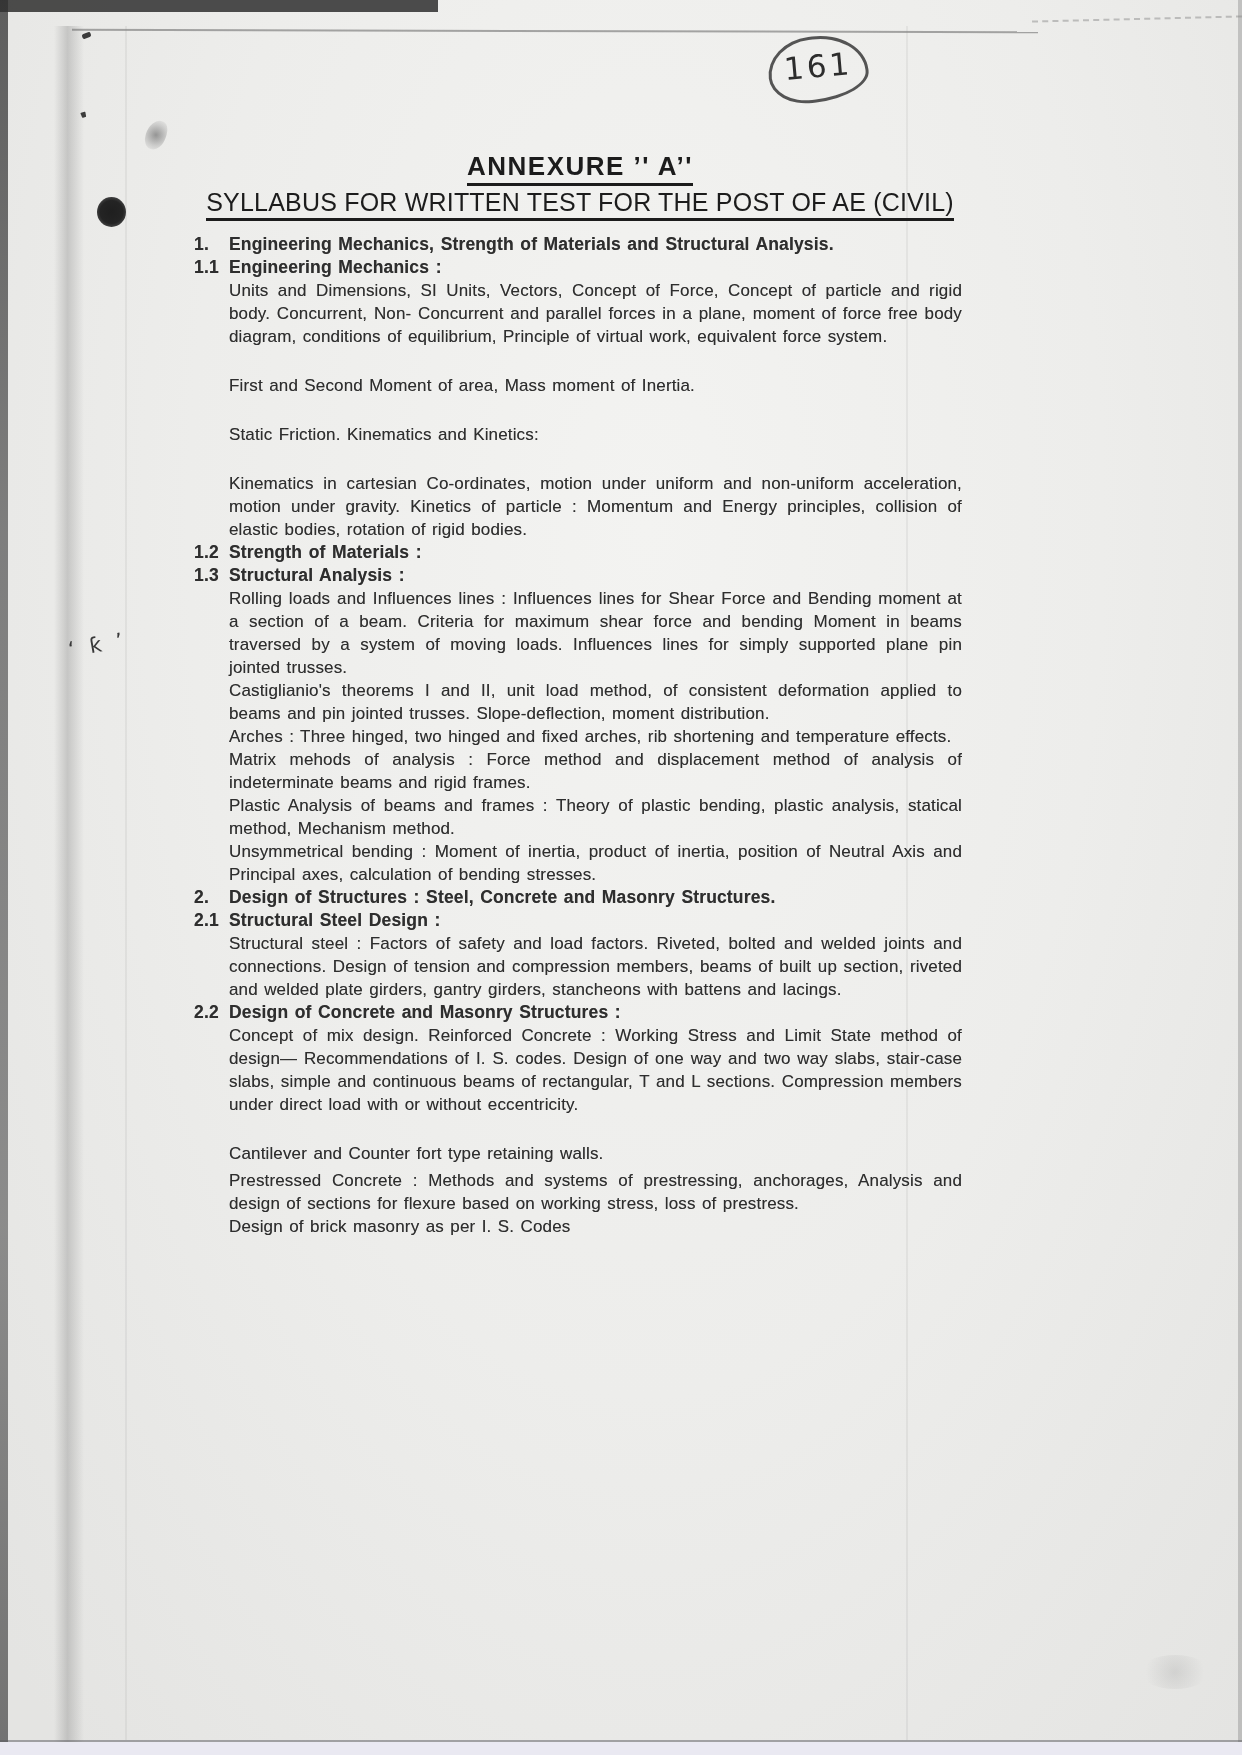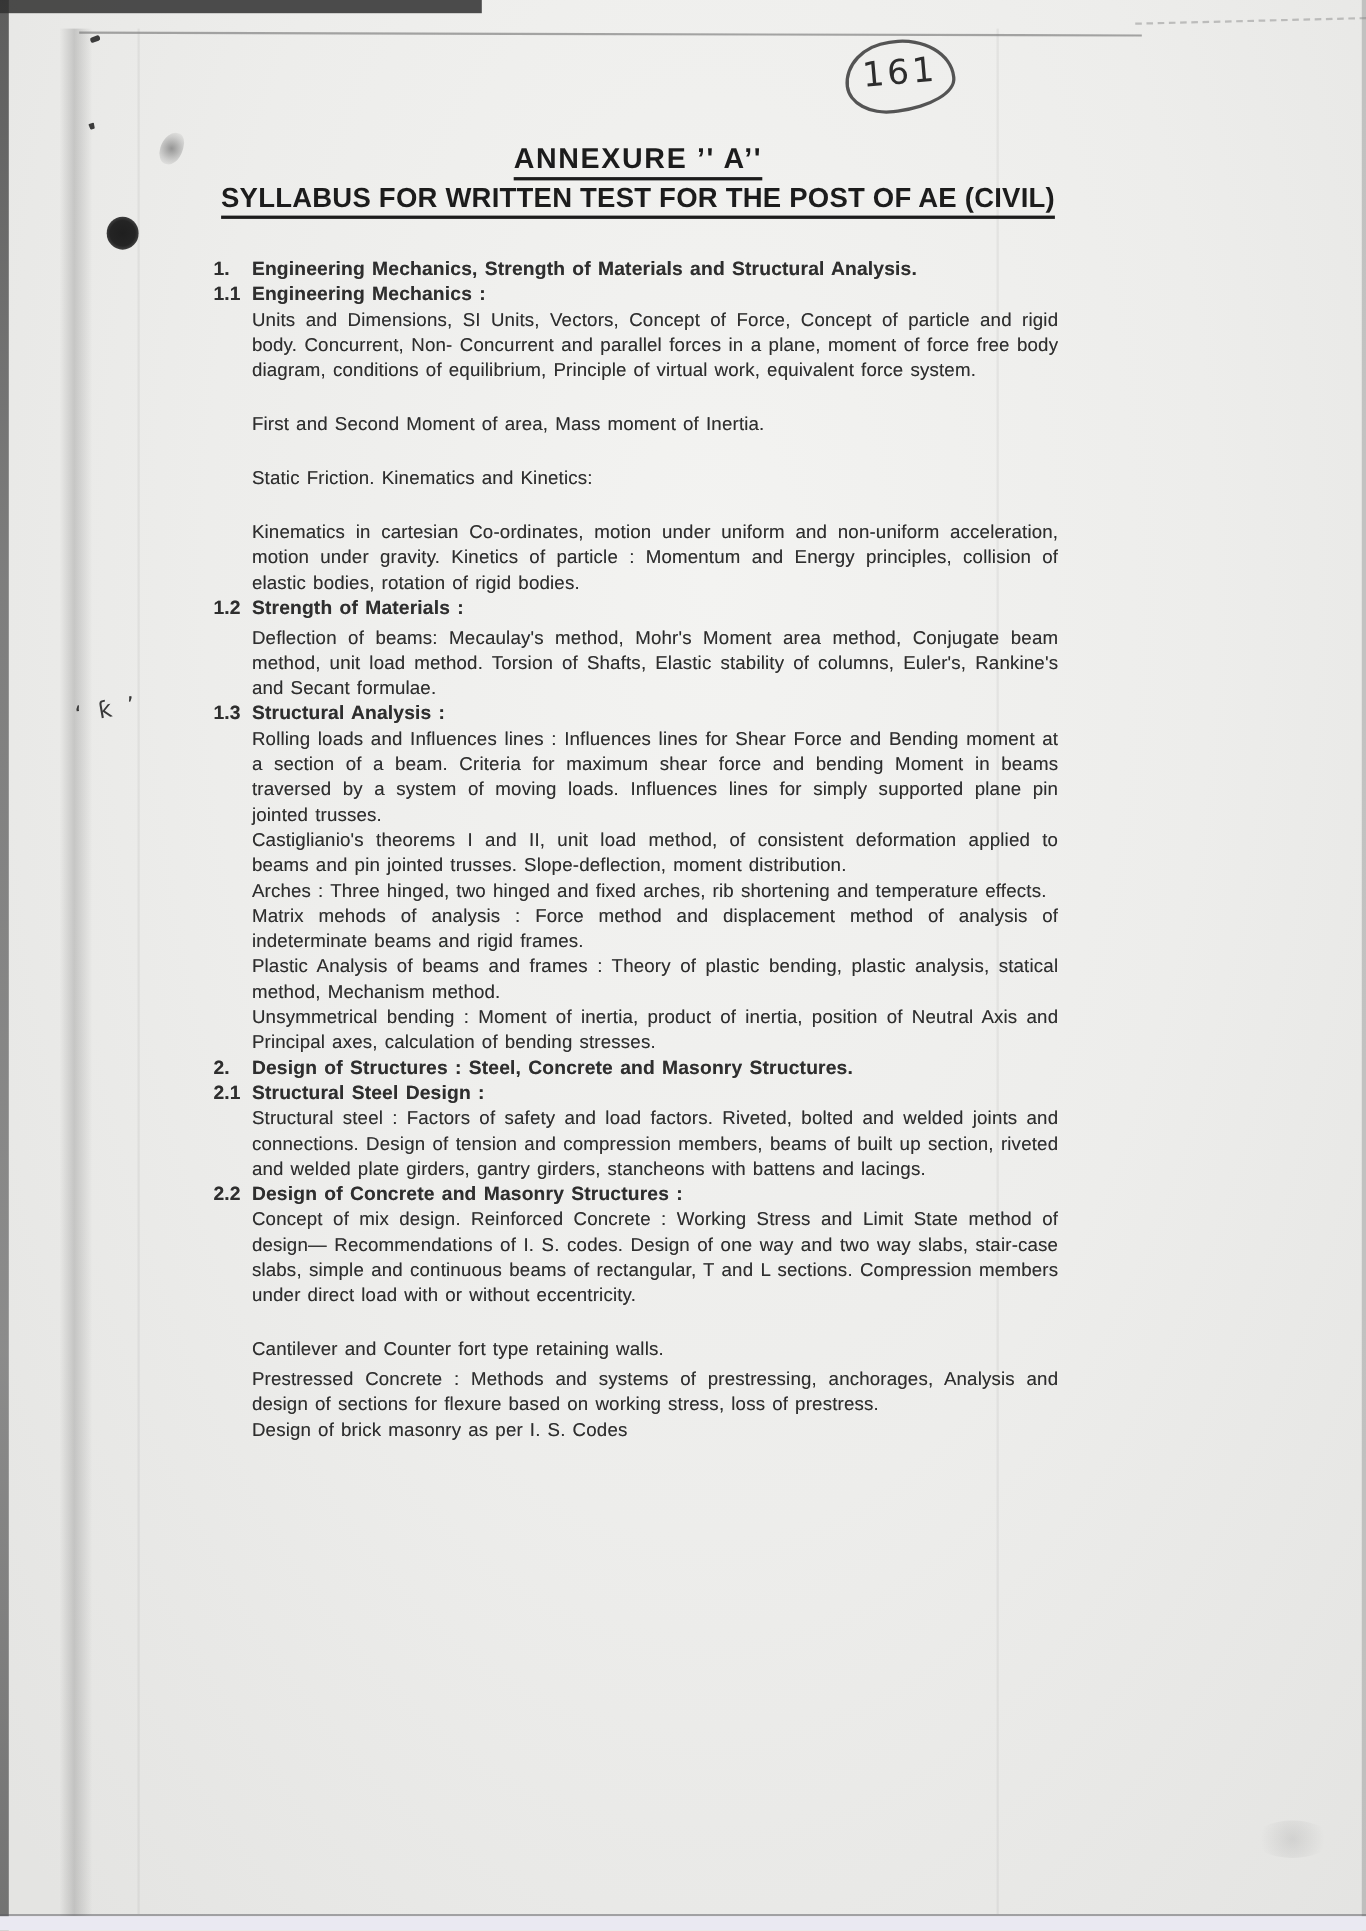--- a/index.html
+++ b/index.html
@@ -82,23 +82,23 @@
     font-size:31px; color:#2d2d2d; letter-spacing:3px; transform:rotate(-5deg);
     font-family:"DejaVu Sans", sans-serif;
   }
   
   .margin-mark {
     position:absolute; left:68px; top:632px; width:70px;
     font-size:21px; color:#383838; letter-spacing:4px;
     transform:rotate(-10deg); font-family:"DejaVu Sans", sans-serif;
   }
   
-  .titles { position:absolute; left:130px; top:128px; width:900px; text-align:center; color:#1c1c1c; }
+  .titles { position:absolute; left:130px; top:150px; width:900px; text-align:center; color:#1c1c1c; }
   .t1 { font-size:26px; font-weight:bold; letter-spacing:1.5px; line-height:32px; }
-  .t2 { font-size:25px; font-weight:bold; letter-spacing:.2px; line-height:31px; margin-top:5px; }
+  .t2 { font-size:25px; font-weight:normal; letter-spacing:.2px; line-height:31px; margin-top:5px; }
   .t1 .u, .t2 .u { border-bottom:3px solid #1c1c1c; padding-bottom:2px; }
   
   .content {
     position:absolute; left:196px; top:233px; width:766px;
     color:#2e2e2e; font-size:17px; line-height:23px;
     letter-spacing:.15px; word-spacing:1.5px;
     text-shadow:0 0 .5px rgba(40,40,40,.45);
   }
   .item { position:relative; padding-left:33px; }
   .item .num { position:absolute; left:-2px; top:0; }
@@ -141,21 +141,20 @@
   </div>
 
   <div class="content" id="content-items">
       <div class="item h1"><span class="num">1.</span><span class="txt">Engineering Mechanics, Strength of Materials and Structural Analysis.</span></div>
       <div class="item h2"><span class="num">1.1</span><span class="txt">Engineering Mechanics :</span></div>
       <div class="item p"><span class="txt">Units and Dimensions, SI Units, Vectors, Concept of Force, Concept of particle and rigid body. Concurrent, Non- Concurrent and parallel forces in a plane, moment of force free body diagram, conditions of equilibrium, Principle of virtual work, equivalent force system.</span></div>
       <div class="item p gap"><span class="txt">First and Second Moment of area, Mass moment of Inertia.</span></div>
       <div class="item p gap"><span class="txt">Static Friction. Kinematics and Kinetics:</span></div>
       <div class="item p gap"><span class="txt">Kinematics in cartesian Co-ordinates, motion under uniform and non-uniform acceleration, motion under gravity. Kinetics of particle : Momentum and Energy principles, collision of elastic bodies, rotation of rigid bodies.</span></div>
       <div class="item h2"><span class="num">1.2</span><span class="txt">Strength of Materials :</span></div>
-      <div class="item p gap-sm"><span class="txt">Deflection of beams: Mecaulay's method, Mohr's Moment area method, Conjugate beam method, unit load method. Torsion of Shafts, Elastic stability of columns, Euler's, Rankine's and Secant formulae.</span></div>
       <div class="item h2"><span class="num">1.3</span><span class="txt">Structural Analysis :</span></div>
       <div class="item p"><span class="txt">Rolling loads and Influences lines : Influences lines for Shear Force and Bending moment at a section of a beam. Criteria for maximum shear force and bending Moment in beams traversed by a system of moving loads. Influences lines for simply supported plane pin jointed trusses.</span></div>
       <div class="item p"><span class="txt">Castiglianio's theorems I and II, unit load method, of consistent deformation applied to beams and pin jointed trusses. Slope-deflection, moment distribution.</span></div>
       <div class="item p"><span class="txt">Arches : Three hinged, two hinged and fixed arches, rib shortening and temperature effects.</span></div>
       <div class="item p"><span class="txt">Matrix mehods of analysis : Force method and displacement method of analysis of indeterminate beams and rigid frames.</span></div>
       <div class="item p"><span class="txt">Plastic Analysis of beams and frames : Theory of plastic bending, plastic analysis, statical method, Mechanism method.</span></div>
       <div class="item p"><span class="txt">Unsymmetrical bending : Moment of inertia, product of inertia, position of Neutral Axis and Principal axes, calculation of bending stresses.</span></div>
       <div class="item h1"><span class="num">2.</span><span class="txt">Design of Structures : Steel, Concrete and Masonry Structures.</span></div>
       <div class="item h2"><span class="num">2.1</span><span class="txt">Structural Steel Design :</span></div>
       <div class="item p"><span class="txt">Structural steel : Factors of safety and load factors. Riveted, bolted and welded joints and connections. Design of tension and compression members, beams of built up section, riveted and welded plate girders, gantry girders, stancheons with battens and lacings.</span></div>

